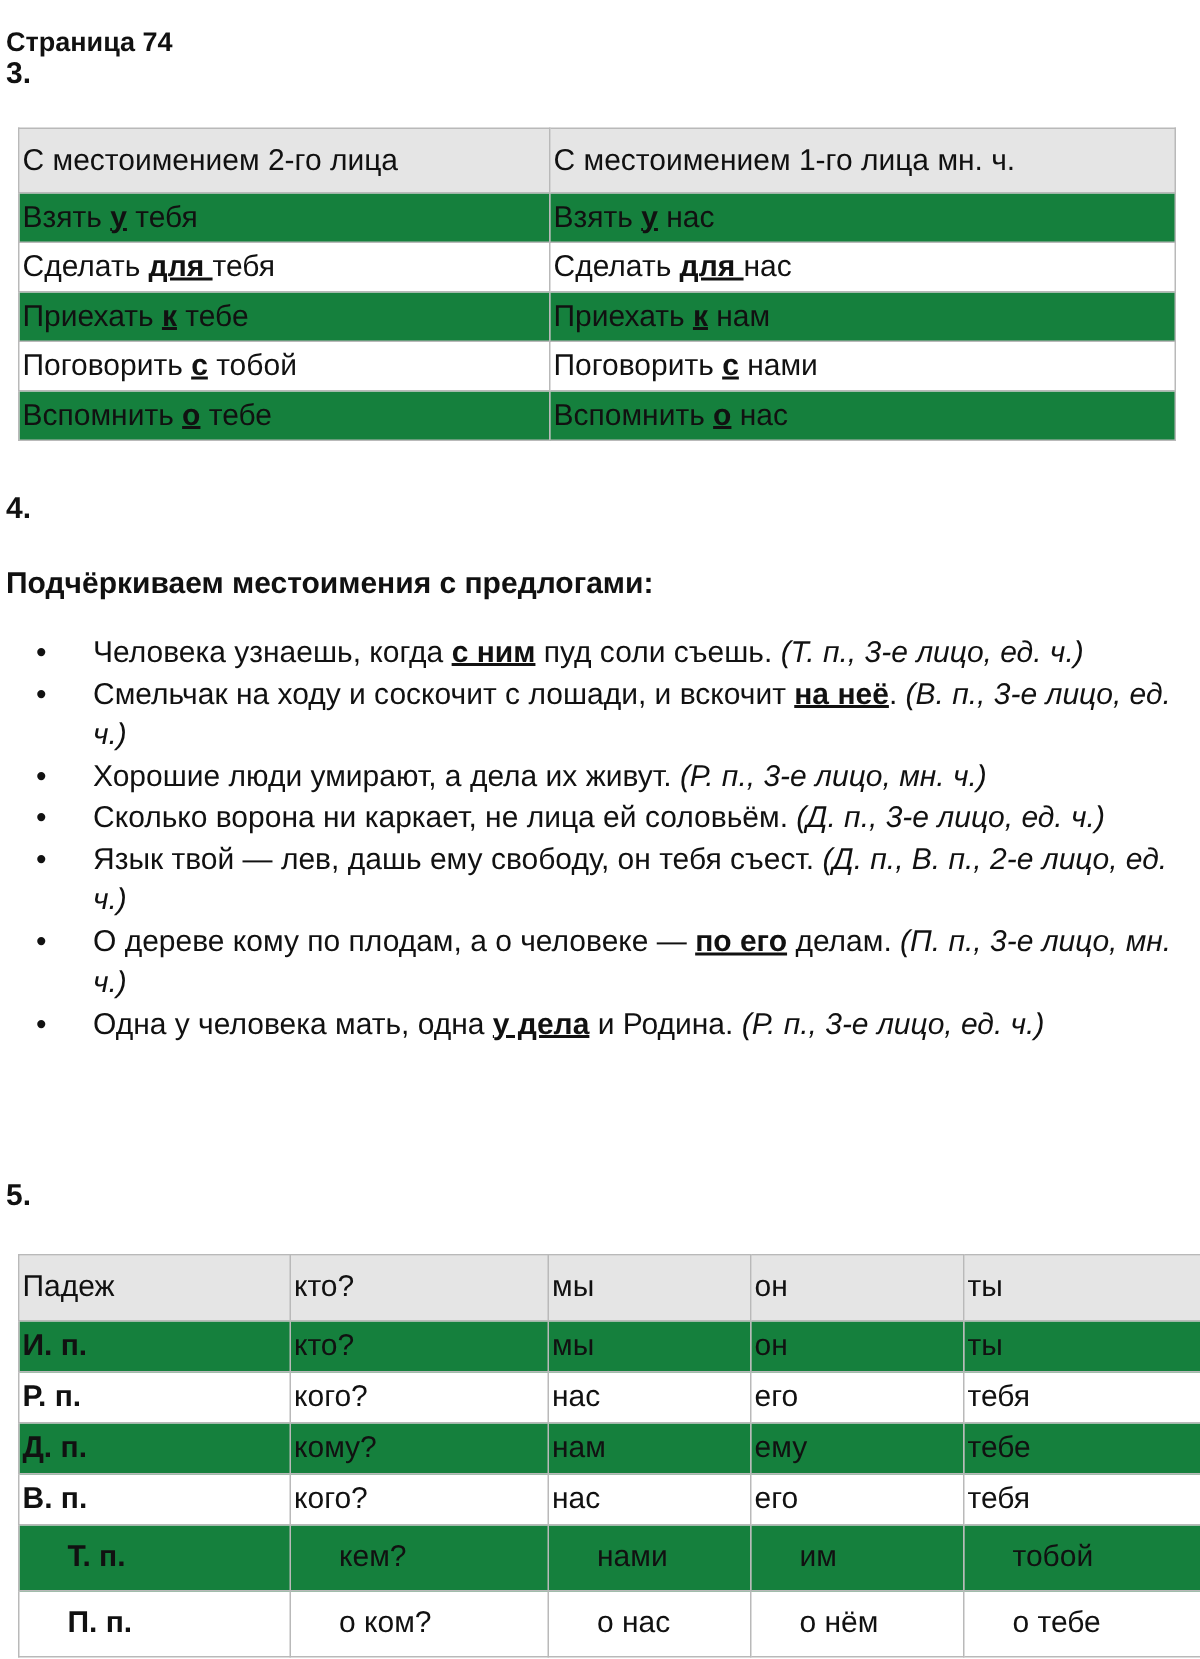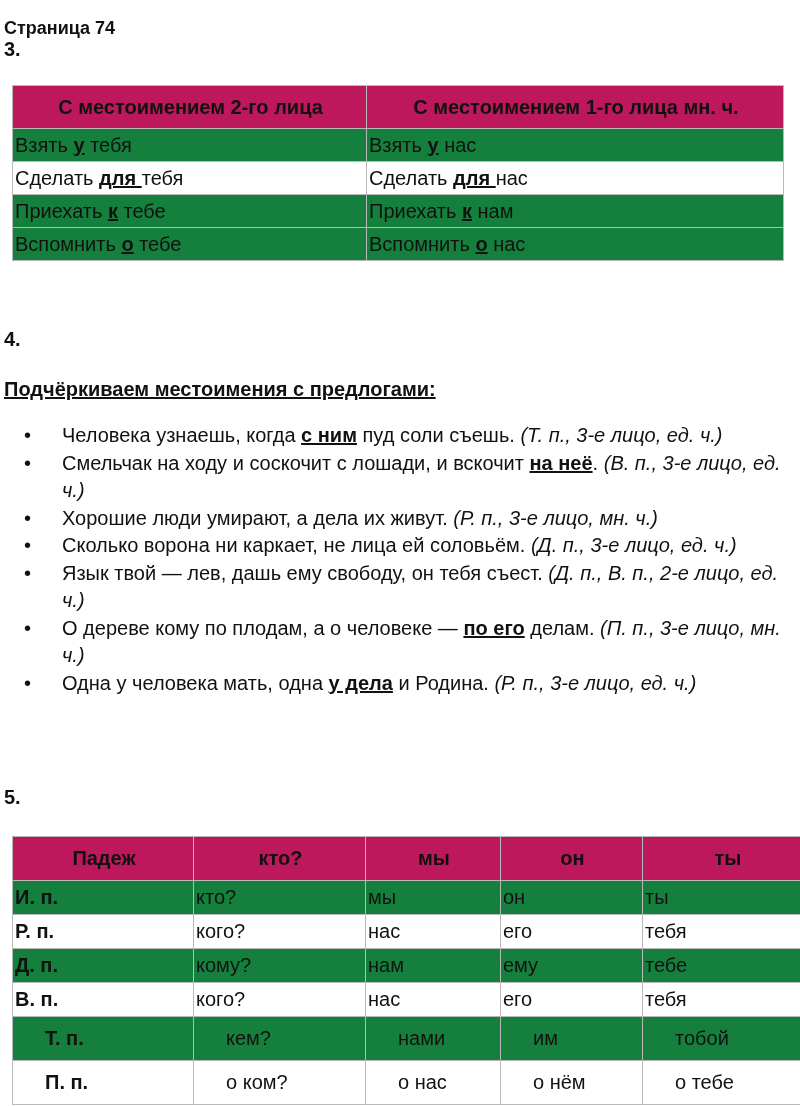--- a/index.html
+++ b/index.html
@@ -3,27 +3,27 @@
 <meta charset="utf-8">
 <style>
   html, body { margin:0; padding:0; background:#ffffff; }
   body { width:800px; height:1106px; position:relative; overflow:hidden;
          font-family:"Liberation Sans", sans-serif; color:#111; }
   .abs { position:absolute; }
   .page-title { left:4px; top:18px; font-size:18px; font-weight:bold; }
   .section-num { font-size:20px; font-weight:bold; }
   table { border-collapse:collapse; position:absolute; }
   td, th { border:1px solid #b9b9b9; padding:0 0 0 2px; text-align:left; vertical-align:middle; font-size:20px; font-weight:normal; }
-  th { text-align:center; font-weight:bold; background:#be185d; }
+  th { font-weight:normal; background:#e5e5e5; }
   tr.alt td { background:#15803d; }
   .prep { font-weight:bold; text-decoration:underline; }
   .t1 { left:12px; top:85px; width:772px; }
   .t1 th { height:42px; font-size:20px; }
   .t1 td { height:32px; }
-  .heading4 { left:4px; top:378px; font-size:20px; font-weight:bold;text-decoration:underline; }
+  .heading4 { left:4px; top:378px; font-size:20px; font-weight:bold; }
   ul.list { position:absolute; left:0; top:422px; margin:0; padding:0; list-style:none; width:800px; }
   ul.list li { position:relative; padding-left:62px; padding-right:6px; font-size:20px; line-height:27.5px; }
   ul.list li .bullet { position:absolute; left:24px; top:0; }
   .note { font-style:italic; }
   .t5 { left:12px; top:836px; width:800px; }
   .t5 th { height:43px; }
   .t5 td { height:33px; }
   .t5 td.case { font-weight:bold; }
   .t5 tr.tall td { height:43px;padding-left:32px; }
 </style>
@@ -44,20 +44,24 @@
     <td><span>Взять </span><span class="prep">у</span><span> тебя</span></td>
     <td><span>Взять </span><span class="prep">у</span><span> нас</span></td>
   </tr>
   <tr>
     <td><span>Сделать </span><span class="prep">для </span><span>тебя</span></td>
     <td><span>Сделать </span><span class="prep">для </span><span>нас</span></td>
   </tr>
   <tr class="alt">
     <td><span>Приехать </span><span class="prep">к</span><span> тебе</span></td>
     <td><span>Приехать </span><span class="prep">к</span><span> нам</span></td>
+  </tr>
+  <tr>
+    <td><span>Поговорить </span><span class="prep">с</span><span> тобой</span></td>
+    <td><span>Поговорить </span><span class="prep">с</span><span> нами</span></td>
   </tr>
   <tr class="alt">
     <td><span>Вспомнить </span><span class="prep">о</span><span> тебе</span></td>
     <td><span>Вспомнить </span><span class="prep">о</span><span> нас</span></td>
   </tr>
 </tbody>
   </table>
 
 <div class="abs section-num" style="left:4px; top:328px;">4.</div>
 <div class="abs heading4">Подчёркиваем местоимения с предлогами:</div>

